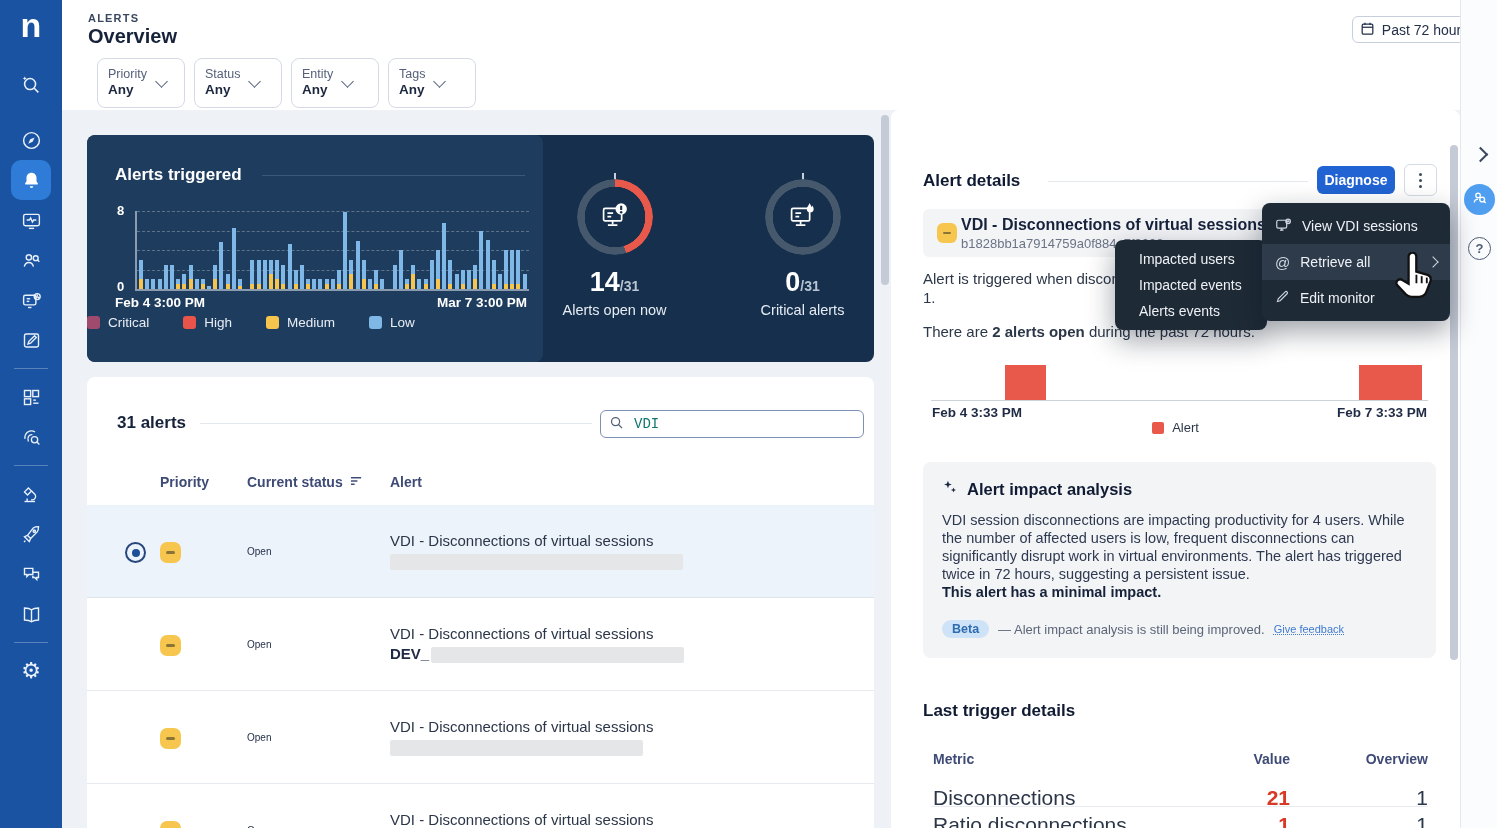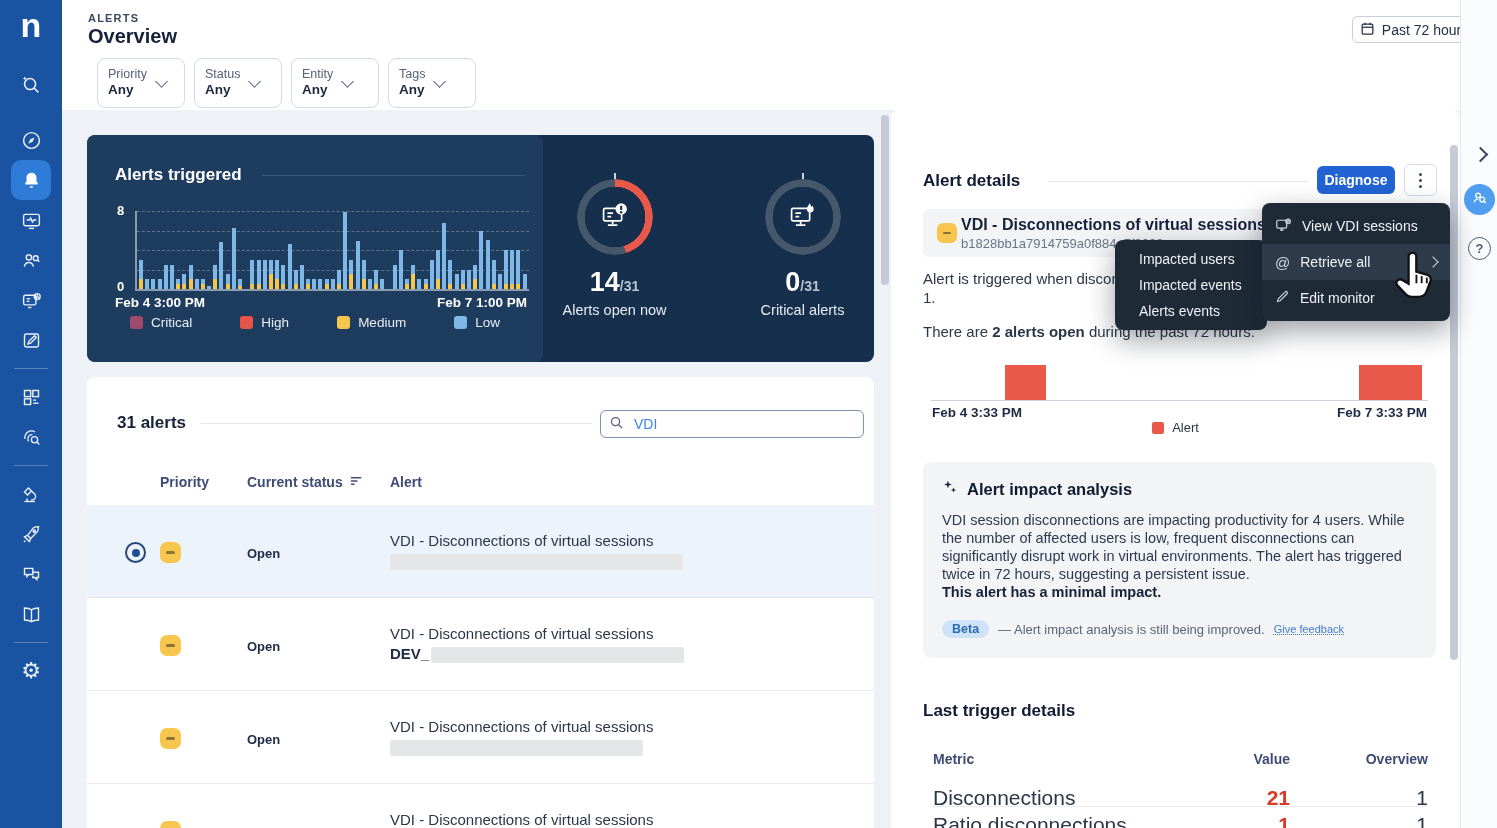--- a/index.html
+++ b/index.html
@@ -33,54 +33,54 @@
   .chart-title{position:absolute;left:28px;top:30px;color:#fff;font-size:17px;font-weight:bold;}
   .chart-title-rule{position:absolute;left:175px;right:18px;top:40px;height:1px;background:#39587a;}
   .plot{position:absolute;left:48px;top:76px;width:392px;height:78px;border-left:2px solid #8b9cb1;border-bottom:2px solid #8b9cb1;}
   .gridline{position:absolute;left:0;width:100%;height:0;border-top:1.5px dashed rgba(255,255,255,.28);}
   .bars{position:absolute;left:2px;bottom:0;width:388px;height:100%;display:flex;align-items:flex-end;justify-content:space-between;}
   .bar{width:4px;height:100%;display:flex;flex-direction:column;justify-content:flex-end;}
   .seg.low{background:#7fb8e6;}
   .seg.med{background:#f6c54d;}
   .ytick{position:absolute;color:#fff;font-size:13px;font-weight:bold;}
   .xlab{position:absolute;top:160px;color:#fff;font-size:13.5px;font-weight:bold;}
-  .chart-legend{position:absolute;left:0;right:0;top:180px;display:flex;justify-content:center;gap:48px;}
+  .chart-legend{position:absolute;left:0;right:0;top:180px;display:flex;justify-content:flex-start;gap:34px;}
   .leg-item{display:flex;align-items:center;gap:8px;color:#e8edf4;font-size:13.5px;}
   .leg-sw{width:13px;height:13px;border-radius:3px;}
 
   .kpis{flex:1;display:flex;align-items:center;justify-content:center;gap:58px;}
   .kpi{display:flex;flex-direction:column;align-items:center;width:130px;}
   .gauge-wrap{position:relative;width:76px;height:76px;margin-bottom:14px;}
   .gauge-ring{position:absolute;inset:0;border-radius:50%;
     -webkit-mask:radial-gradient(farthest-side,transparent calc(100% - 8px),#000 calc(100% - 7.5px));
             mask:radial-gradient(farthest-side,transparent calc(100% - 8px),#000 calc(100% - 7.5px));}
   .gauge-tick{position:absolute;left:50%;top:-6px;width:2px;height:8px;background:#c7d1dc;transform:translateX(-50%);}
   .gauge-icon{position:absolute;inset:0;display:flex;align-items:center;justify-content:center;}
   .kpi-num{color:#fff;font-size:27px;font-weight:bold;line-height:1;}
   .kpi-num .den{font-size:14px;font-weight:bold;color:#b9c5d3;}
   .kpi-label{color:#e6ecf3;font-size:14.5px;margin-top:6px;}
 
   
   .list-card{position:absolute;left:87px;top:377px;width:787px;height:460px;background:#fff;border-radius:8px;}
   .list-title{position:absolute;left:30px;top:36px;font-size:17px;font-weight:bold;color:#16213a;}
   .list-title-rule{position:absolute;left:113px;top:46px;width:392px;height:1px;background:#e4e8ef;}
   .search-box{position:absolute;left:513px;top:33px;width:246px;height:26px;border:1.5px solid #7e91b4;border-radius:6px;background:#fff;display:flex;align-items:center;padding:0 8px;gap:8px;}
-  .search-box input{border:none;outline:none;font-size:14px;color:#3b82f6;width:100%;font-family:Liberation Sans, sans-serif;background:transparent;}
+  .search-box input{border:none;outline:none;font-size:14px;color:#0f766e;width:100%;font-family:Liberation Mono, monospace;background:transparent;}
   .tbl-head{position:absolute;top:97px;left:0;width:100%;font-size:14px;font-weight:bold;color:#3e4b76;}
   .th-priority{position:absolute;left:73px;}
   .th-status{position:absolute;left:160px;display:flex;gap:7px;align-items:center;}
   .th-alert{position:absolute;left:303px;}
   .rows{position:absolute;top:128px;left:0;width:100%;}
   .row{position:relative;height:92px;border-bottom:1px solid #e6e9ef;}
   .row.selected{background:#edf3fb;border-bottom:1px solid #dfe3ea;}
   .radio{position:absolute;left:38px;top:37px;width:17px;height:17px;border-radius:50%;border:2px solid #27477c;display:flex;align-items:center;justify-content:center;}
   .radio .dot{width:8px;height:8px;border-radius:50%;background:#1d4e96;}
   .prio-badge{position:absolute;left:73px;top:37px;width:21px;height:21px;border-radius:7px;background:#f7c64f;display:flex;align-items:center;justify-content:center;}
   .prio-badge::after{content:"";width:9px;height:2.5px;border-radius:2px;background:#8a7436;}
-  .row-status{position:absolute;left:160px;top:41px;font-size:13px;font-weight:bold;color:#1f2a44;}
+  .row-status{position:absolute;left:160px;top:41px;font-size:10px;font-weight:normal;color:#1f2a44;}
   .row-alert{position:absolute;left:303px;top:27px;font-size:15px;color:#2b3648;line-height:1.2;}
   .redact{height:16px;background:#e4e6e8;border-radius:2px;margin-top:4px;}
   .redact-inline{display:inline-block;height:16px;background:#e4e6e8;border-radius:2px;vertical-align:middle;margin-left:2px;}
   .prefix{font-weight:bold;color:#1f2a44;}
 
   
   .scroll-thumb{position:absolute;background:#c5cbd6;border-radius:4px;}
 
   
   .details{position:absolute;left:891px;top:110px;width:569px;height:718px;background:#fff;border-radius:8px 8px 0 0;}
@@ -584,21 +584,21 @@
               <div class="seg low" style="height: 43.75%; background: rgb(127, 184, 230);"></div>
               <div class="seg med" style="height: 6.25%; background: rgb(246, 197, 77);"></div>
             </div>
             <div class="bar">
               <div class="seg low" style="height: 18.75%; background: rgb(127, 184, 230);"></div>
               <div class="seg med" style="height: 0%; background: rgb(246, 197, 77);"></div>
             </div>
           </div>
       </div>
       <span class="xlab" style="left:28px;">Feb 4 3:00 PM</span>
-      <span class="xlab" style="right:16px;">Feb 7 1:00 PM</span>
+      <span class="xlab" style="right:16px;">Mar 7 3:00 PM</span>
       <div class="chart-legend">
           <div class="leg-item">
             <span class="leg-sw" style="background: rgb(160, 74, 110);"></span>
             <span>Critical</span>
           </div>
           <div class="leg-item">
             <span class="leg-sw" style="background: rgb(232, 84, 74);"></span>
             <span>High</span>
           </div>
           <div class="leg-item">

